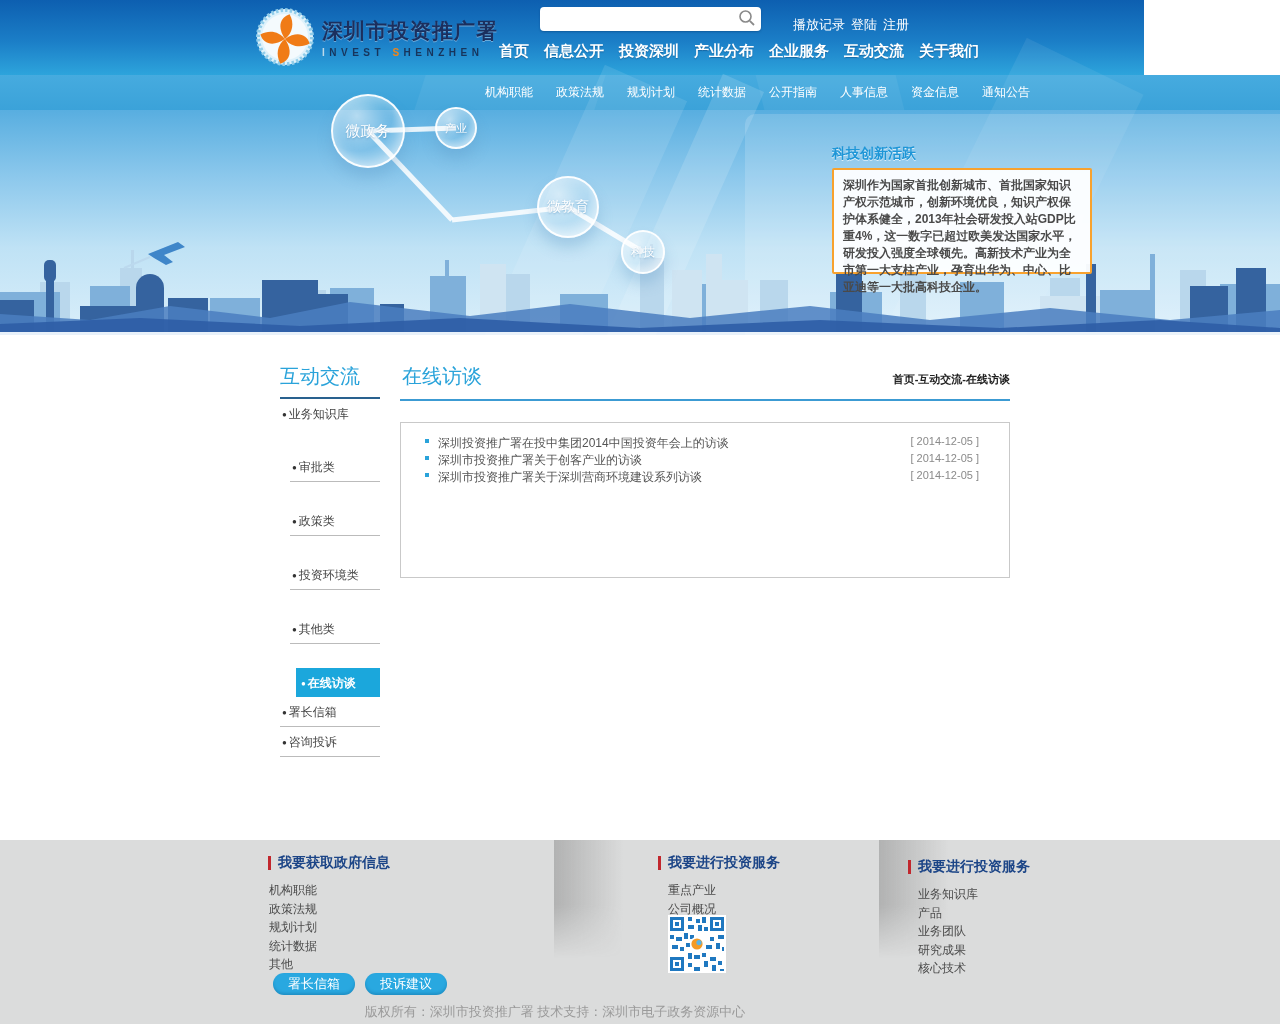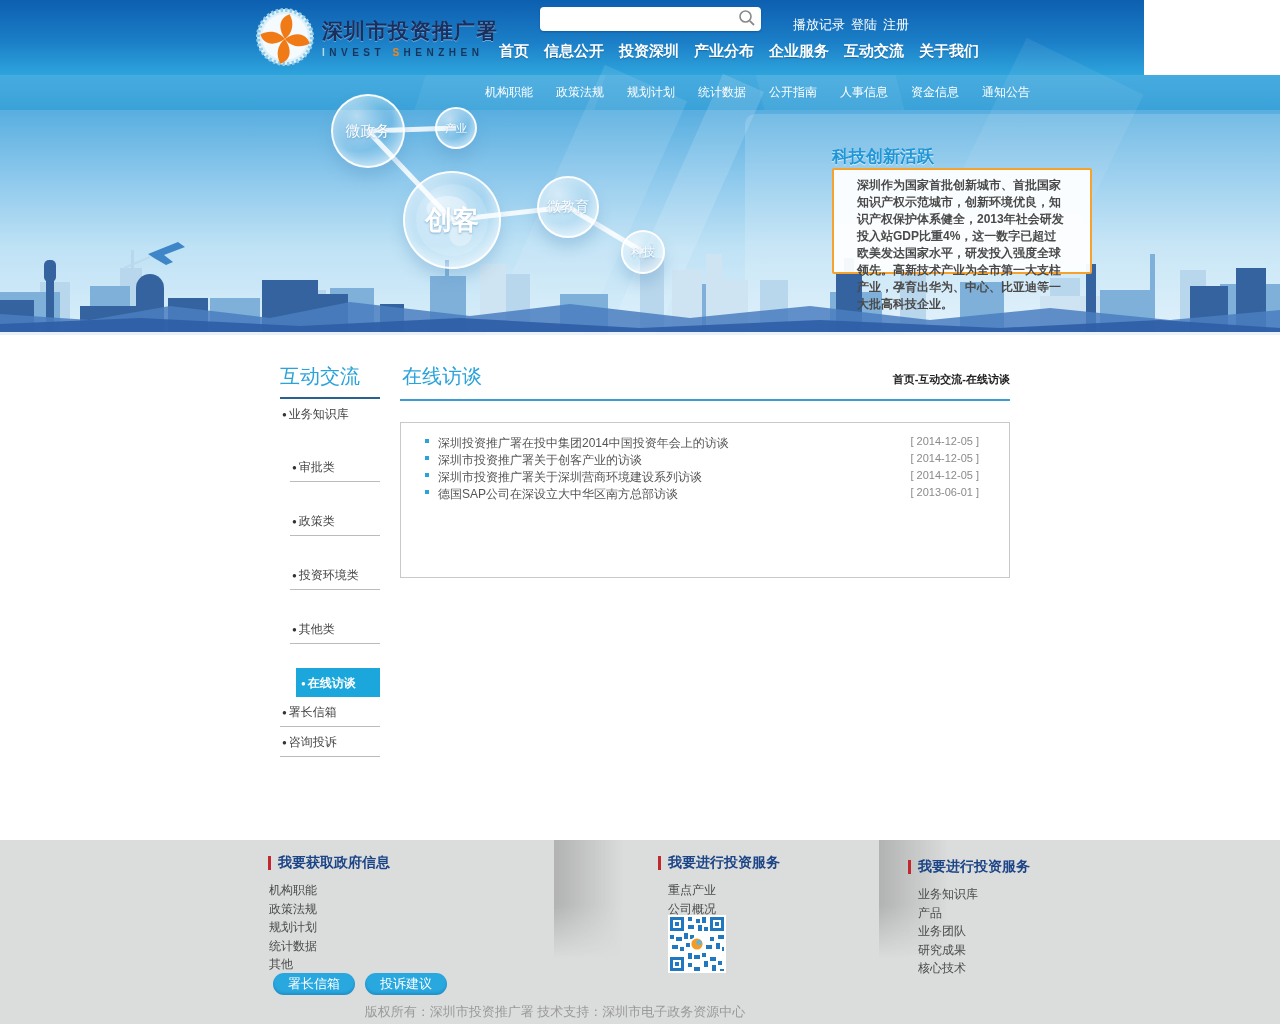--- a/index.html
+++ b/index.html
@@ -59,25 +59,25 @@
             box-shadow:0 10px 14px rgba(90,150,195,.30), inset 0 0 14px rgba(255,255,255,.55);
             display:flex; align-items:center; justify-content:center;
             color:#fff; text-shadow:0 1px 2px rgba(80,140,185,.6); }
   .bub-weizhengwu { left:331px; top:-16px; width:74px; height:74px; font-size:15px; }
   .bub-chanye     { left:435px; top:-3px;  width:42px; height:42px; font-size:11px; }
   .bub-chuangke   { left:403px; top:61px;  width:98px; height:98px; font-size:27px; font-weight:bold; }
   .bub-weijiaoyu  { left:537px; top:66px;  width:62px; height:62px; font-size:14px; }
   .bub-keji       { left:621px; top:120px; width:44px; height:44px; font-size:12px; }
   .globe { position:absolute; left:8px; top:8px; width:78px; height:78px; opacity:.8; }
 
-  .hero-card-title { position:absolute; left:832px; top:35px; font-size:17px; font-weight:bold;
+  .hero-card-title { position:absolute; left:832px; top:35px; font-size:14px; font-weight:bold;
                      color:#1e96d7; text-shadow:0 1px 0 rgba(255,255,255,.7); }
   .hero-card { position:absolute; left:832px; top:58px; width:260px; height:106px;
                background:rgba(253,254,255,.96); border:2px solid #f8a22e; border-radius:2px;
-               padding:7px 23px; font-size:12px; line-height:17px; font-weight:bold; color:#4a4a4a; }
+               padding:7px 9px; font-size:12px; line-height:17px; font-weight:bold; color:#4a4a4a; }
 
   
   .content { position:absolute; left:0; top:335px; width:1280px; height:505px; background:#fff; }
 
   .sidebar { position:absolute; left:280px; top:28px; width:100px; }
   .sidebar-title { font-size:20px; color:#2aa3da; padding-bottom:7px;
                    border-bottom:2px solid #29618f; }
   .side-item { position:relative; font-size:12px; color:#444; padding:7px 0 5px 2px; cursor:pointer; }
   .side-item .dot { font-size:8px; vertical-align:1px; margin-right:2px; color:#333; }
   .side-item.lvl2 { margin-left:10px; border-bottom:1px solid #bbb;margin-top:24px; }
@@ -264,28 +264,20 @@
       <line x1="568" y1="117" x2="643" y2="162"></line>
     </g>
   </svg>
 
   <div class="bubble bub-weizhengwu">
       <span>微政务</span>
     </div>
   <div class="bubble bub-chanye">
       <span>产业</span>
     </div>
-  <div class="bubble bub-chuangke">
-    <svg class="globe" viewBox="0 0 78 78">
-      <circle cx="39" cy="39" r="36" fill="rgba(255,255,255,.18)"></circle>
-      <path d="M18,20 C30,12 46,14 52,22 C58,30 50,38 40,36 C30,34 24,42 18,36 C12,30 12,24 18,20Z" fill="rgba(255,255,255,.5)"></path>
-      <path d="M44,44 C54,42 62,48 58,58 C54,66 42,68 38,60 C34,52 38,46 44,44Z" fill="rgba(255,255,255,.45)"></path>
-    </svg>
-    <span style="position:relative">创客</span>
-  </div>
   <div class="bubble bub-weijiaoyu">
       <span>微教育</span>
     </div>
   <div class="bubble bub-keji">
       <span>科技</span>
     </div>
 
   <div class="hero-card-title">科技创新活跃</div>
   <div class="hero-card">
     <span>深圳作为国家首批创新城市、首批国家知识产权示范城市，创新环境优良，知识产权保护体系健全，2013年社会研发投入站GDP比重4%，这一数字已超过欧美发达国家水平，研发投入强度全球领先。高新技术产业为全市第一大支柱产业，孕育出华为、中心、比亚迪等一大批高科技企业。</span>
@@ -319,25 +311,20 @@
       </div>
       <div class="article-row">
         <span class="sq"></span>
         <span class="a-title">深圳市投资推广署关于创客产业的访谈</span>
         <span class="a-date">2014-12-05</span>
       </div>
       <div class="article-row">
         <span class="sq"></span>
         <span class="a-title">深圳市投资推广署关于深圳营商环境建设系列访谈</span>
         <span class="a-date">2014-12-05</span>
-      </div>
-      <div class="article-row">
-        <span class="sq"></span>
-        <span class="a-title">德国SAP公司在深设立大中华区南方总部访谈</span>
-        <span class="a-date">2013-06-01</span>
       </div>
     </div>
   </div>
 </div>
 
 <div class="footer">
   <div class="fold fold1"></div>
   <div class="fold fold2"></div>
 
   <div class="f-col f-col1">

